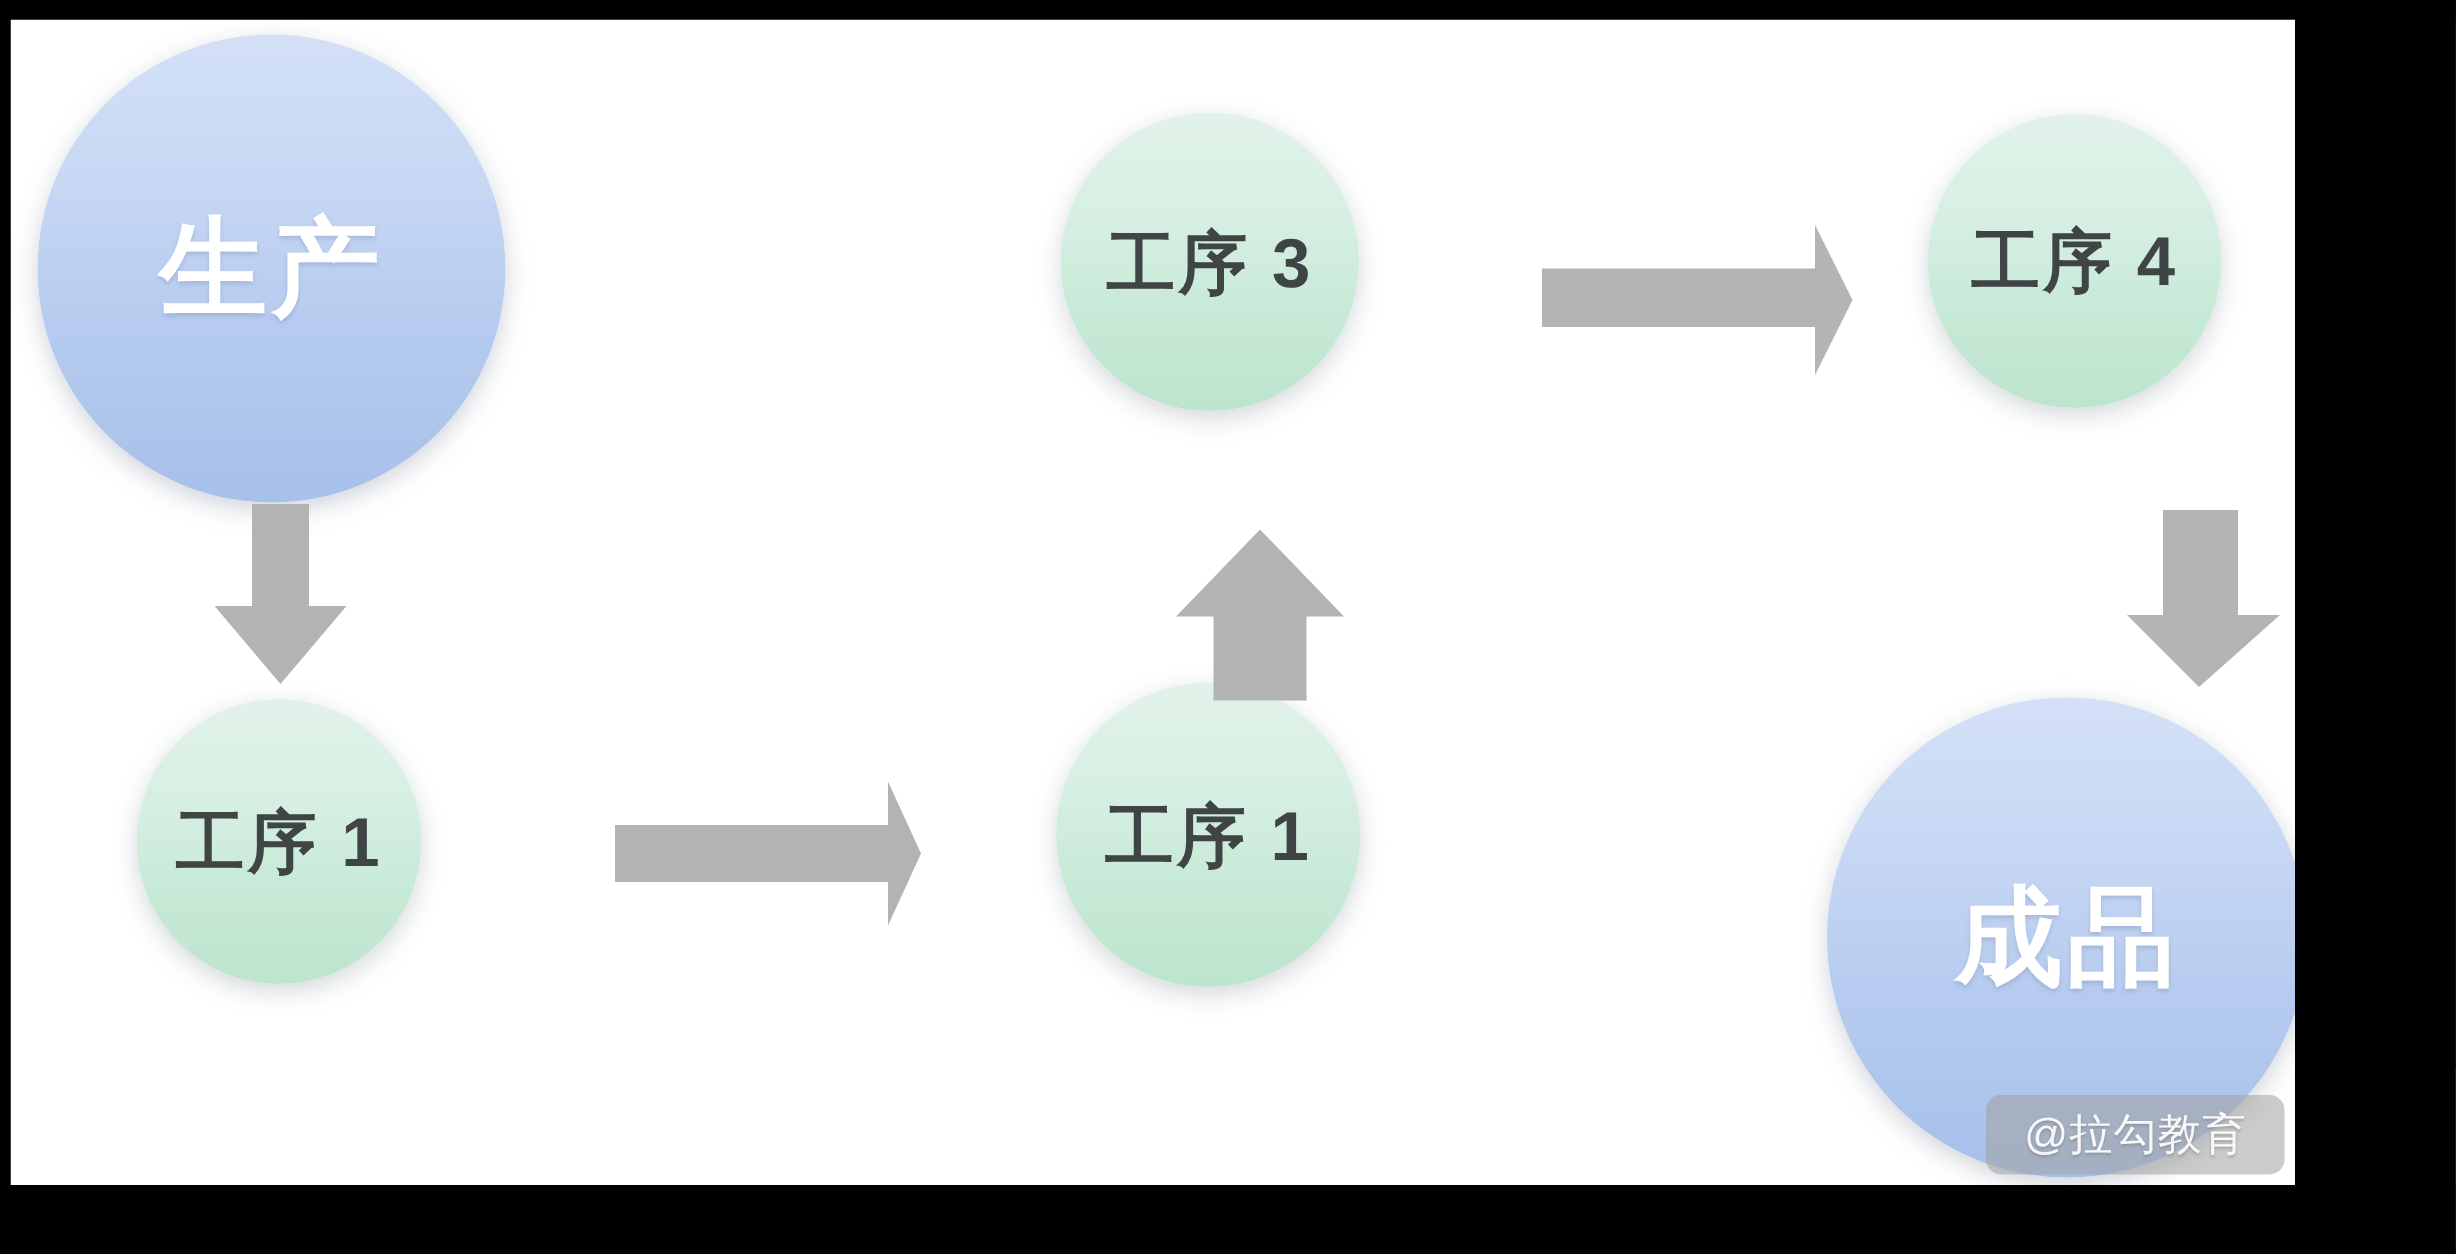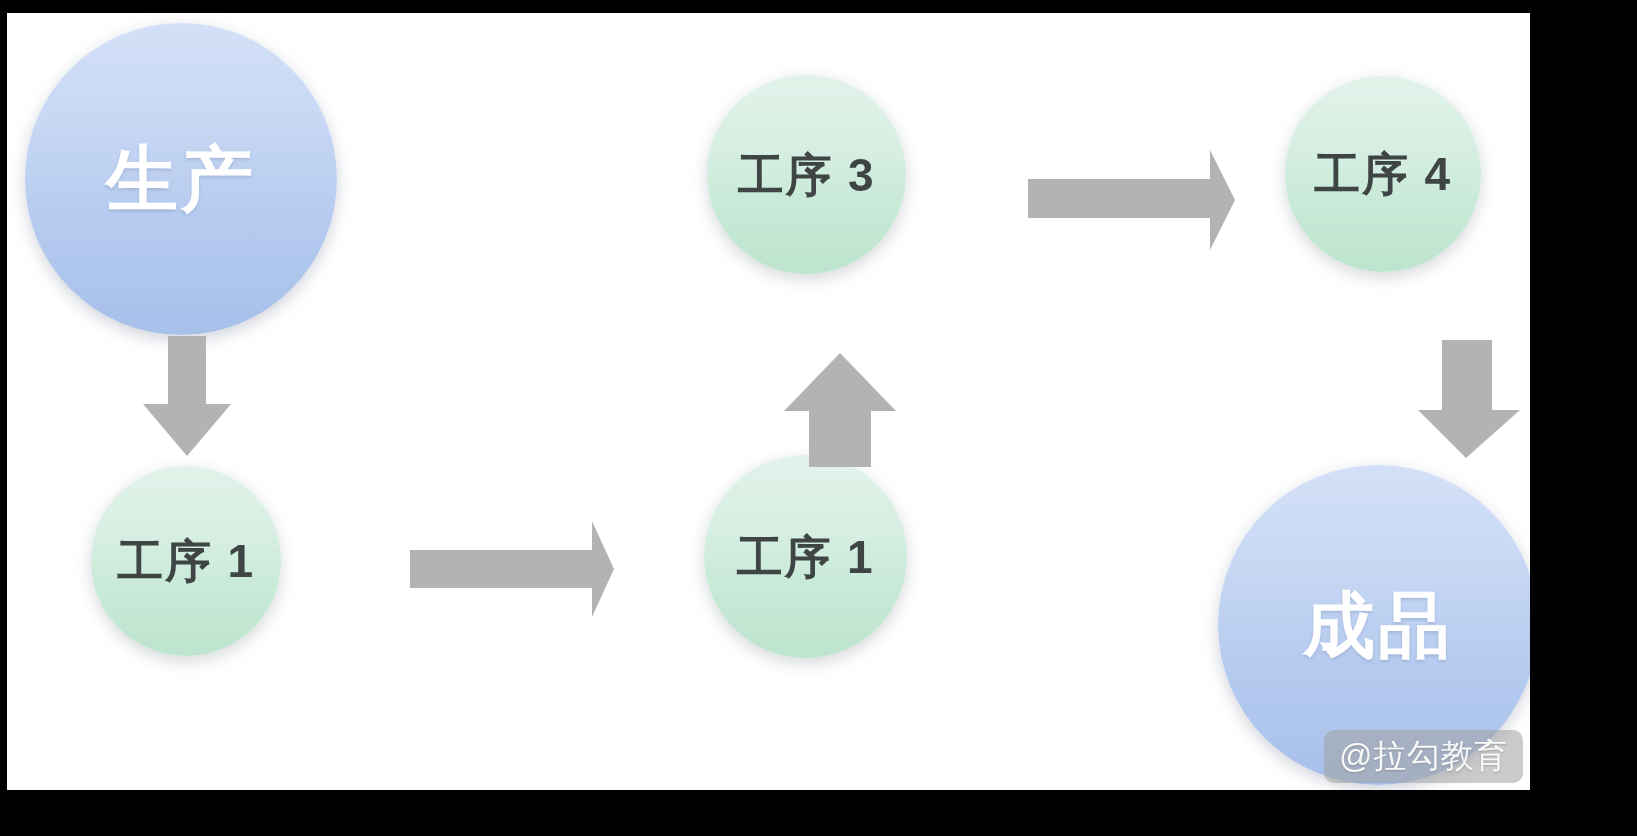--- a/index.html
+++ b/index.html
@@ -99,21 +99,21 @@
     top: 717px;
     width: 199px;
     height: 53px;
     background: rgba(160,160,160,0.55);
     border-radius: 10px;
     display: flex;
     align-items: center;
     justify-content: center;
   }
   #watermark-text {
-    font-size: 33px;
+    font-size: 29px;
     color: rgba(255,255,255,0.92);
     letter-spacing: 0.02em;
     white-space: nowrap;
     text-shadow: 0 1px 2px rgba(110,110,110,0.45);
   }
 
   
   .bar { position: absolute; background: #000000; }
   #bar-top    { left: 0;    top: 0;    width: 1637px; height: 13px; }
   #bar-bottom { left: 0;    top: 790px;width: 1637px; height: 46px; }

